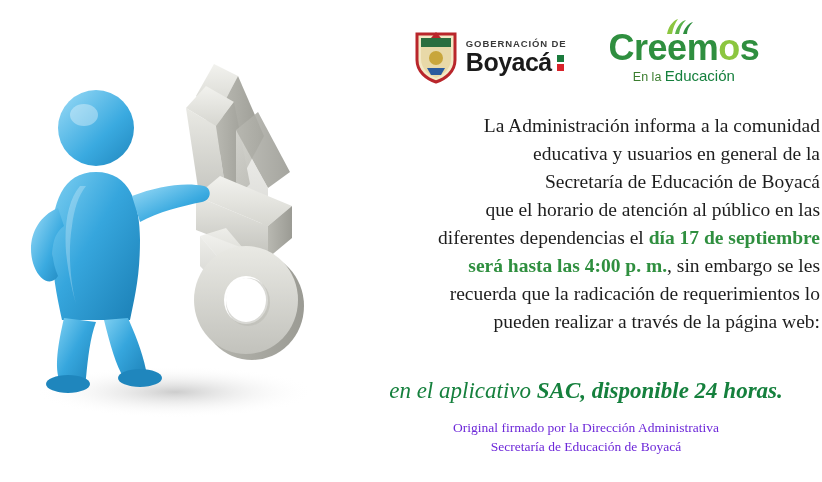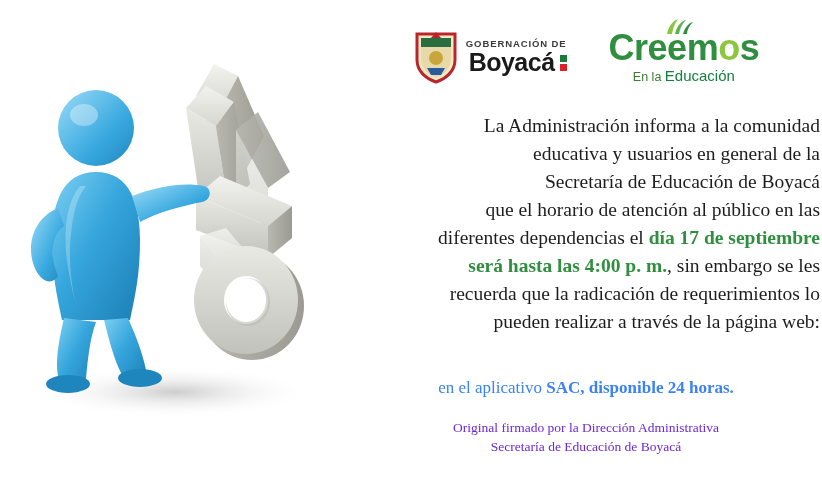--- a/index.html
+++ b/index.html
@@ -43,21 +43,21 @@
     gap: 7px;
   }
   .shield-wrap {
     width: 46px;
     height: 54px;
     position: relative;
   }
   .gob-text {
     display: flex;
     flex-direction: column;
-    align-items: flex-end;
+    align-items: flex-start;
     line-height: 1;
   }
   .gob-small {
     font-family: "Liberation Sans", sans-serif;
     font-size: 9.5px;
     letter-spacing: 0.9px;
     color: #3a3a3a;
     font-weight: bold;
     margin-bottom: 2px;
   }
@@ -137,22 +137,23 @@
     font-size: 29px;
     color: #2f8f3f;
     letter-spacing: -0.2px;
   }
   .app-line {
     position: absolute;
     left: 352px;
     top: 378px;
     width: 468px;
     text-align: center;
-    font-size: 17px;
-    color: #3b82f6;
+    font-size: 23px;
+    color: #15803d;
+    font-style: italic;
   }
   .app-line b { font-weight: bold; }
   .signature {
     position: absolute;
     left: 352px;
     top: 418px;
     width: 468px;
     text-align: center;
     font-size: 13.5px;
     line-height: 19px;

